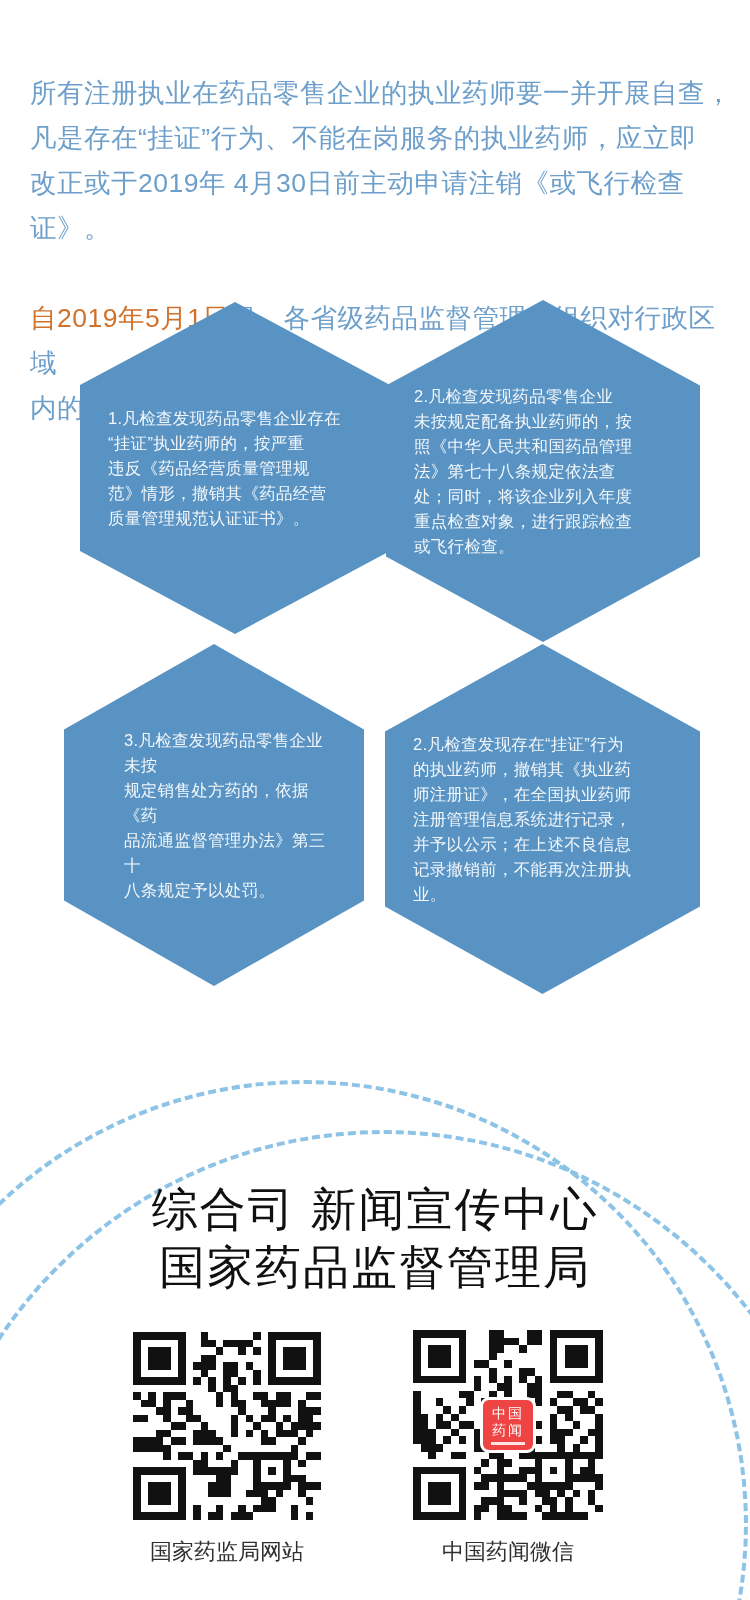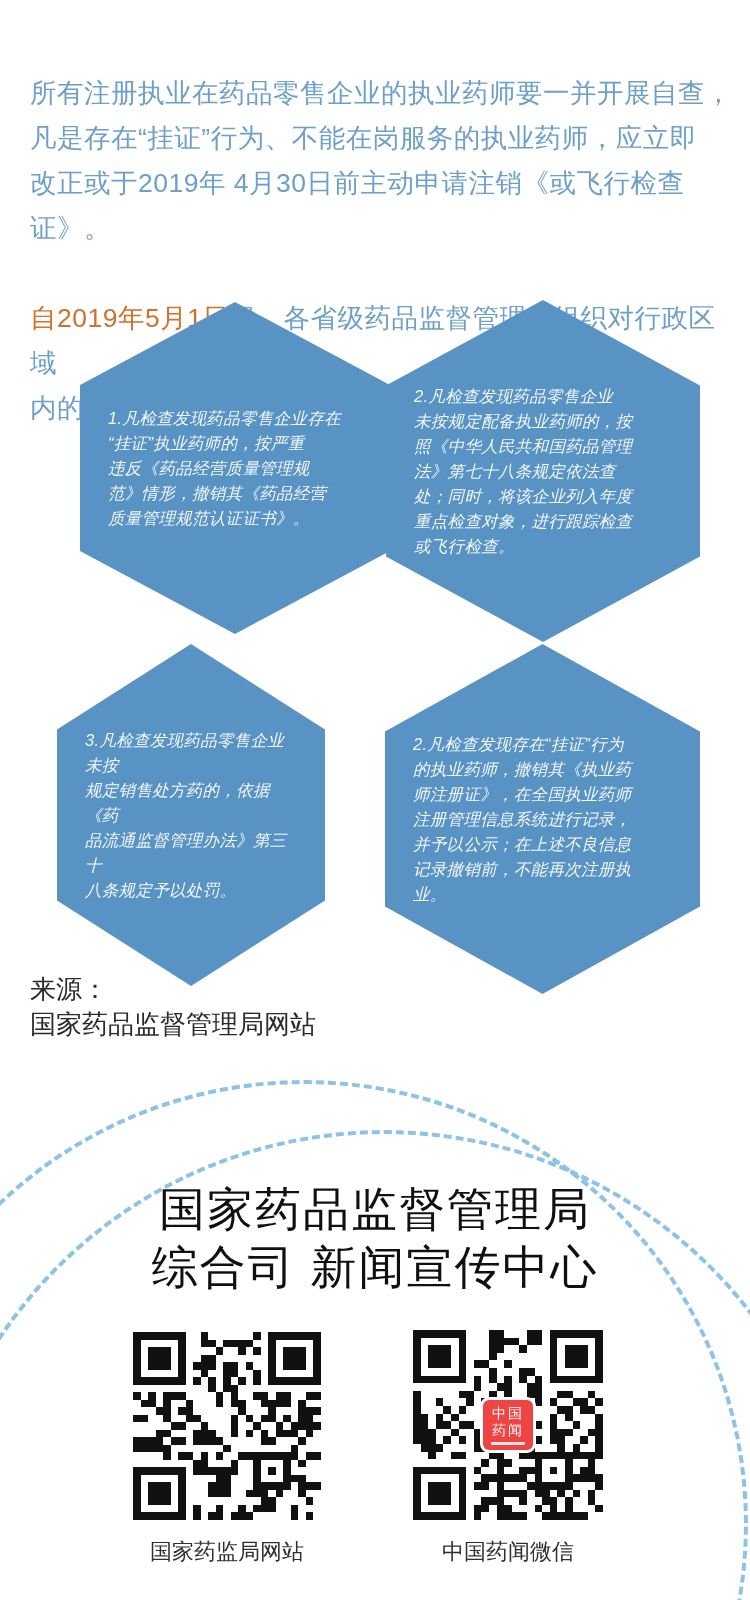--- a/index.html
+++ b/index.html
@@ -11,24 +11,24 @@
          font-size:26.5px;line-height:45px;color:#6d9fca;
          white-space:pre-line;letter-spacing:0.5px;}
   .intro p{margin:0;}
   .hl{color:#d0712c;}
 
   
   .hex{position:absolute;background:#5893c3;display:flex;align-items:center;
        clip-path:polygon(50% 0%,100% 25%,100% 75%,50% 100%,0% 75%,0% 25%);}
   .hex-text{width:100%;padding:0 28px;box-sizing:border-box;
             color:#f2f7fb;font-size:16.5px;line-height:25px;
-            white-space:pre-line;text-align:left;letter-spacing:0.3px;font-style:italic;}
+            white-space:pre-line;text-align:left;letter-spacing:0.3px;}
   #hex1{left:60px;top:302px;width:310px;height:332px;margin-left:20px;}
   #hex2{left:386px;top:300px;width:314px;height:342px;}
-  #hex3{left:57px;top:644px;width:268px;height:342px;}
+  #hex3{left:64px;top:644px;width:268px;height:342px;padding-left:32px;}
   #hex4{left:385px;top:644px;width:315px;height:350px;}
 
   
   .source{position:absolute;left:30px;top:972px;color:#2a2a2a;
           font-size:26px;line-height:35px;}
 
   
   .arc{position:absolute;border:4px dashed #8cc3e7;border-radius:50%;}
   #arcA{left:-140px;top:1080px;width:880px;height:880px;}
   #arcB{left:-80px;top:1130px;width:920px;height:920px;}
@@ -93,31 +93,27 @@
   <div class="hex" id="hex4">
     <div class="hex-text">2.凡检查发现存在“挂证”行为
 的执业药师，撤销其《执业药
 师注册证》，在全国执业药师
 注册管理信息系统进行记录，
 并予以公示；在上述不良信息
 记录撤销前，不能再次注册执
 业。</div>
   </div>
 
-  <div class="source">
-    <div>来源：</div>
-    <div>国家药品监督管理局网站</div>
-  </div>
 
   <div class="arc" id="arcA"></div>
   <div class="arc" id="arcB"></div>
 
   <div class="footer-title">
+    <div>综合司 新闻宣传中心</div>
     <div>国家药品监督管理局</div>
-    <div>综合司 新闻宣传中心</div>
   </div>
 
   <div class="qr" id="qrLeft">
     <svg viewBox="0 0 25 25">
         <rect x="0" y="0" width="1" height="1" fill="#111111"></rect>
         <rect x="1" y="0" width="1" height="1" fill="#111111"></rect>
         <rect x="2" y="0" width="1" height="1" fill="#111111"></rect>
         <rect x="3" y="0" width="1" height="1" fill="#111111"></rect>
         <rect x="4" y="0" width="1" height="1" fill="#111111"></rect>
         <rect x="5" y="0" width="1" height="1" fill="#111111"></rect>

